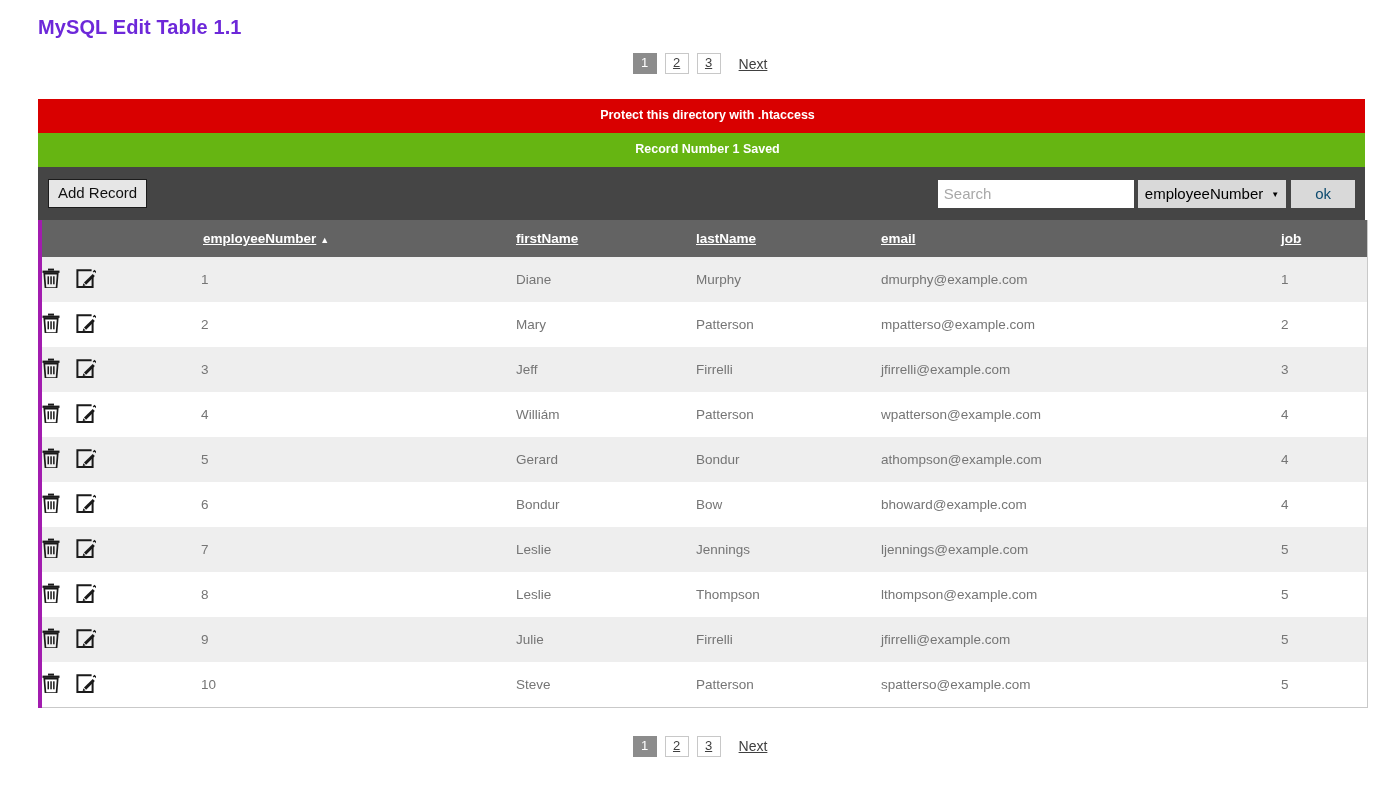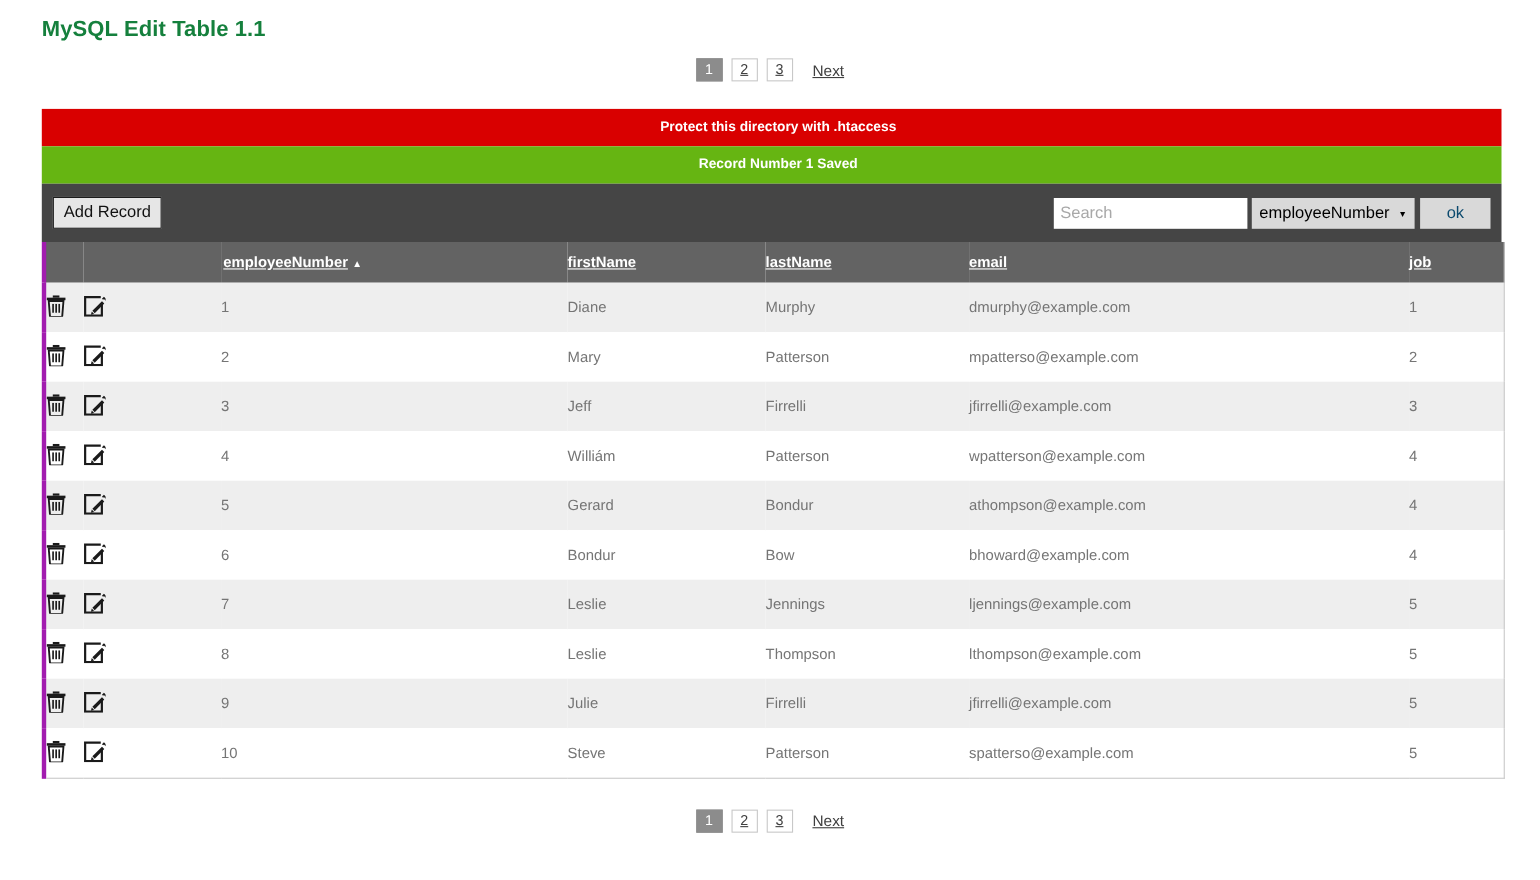--- a/index.html
+++ b/index.html
@@ -15,21 +15,21 @@
     font-size: 13px;
     color: #333333;
   }
 
   
   .page-title {
     margin: 0;
     padding: 16px 0 0 38px;
     font-size: 20px;
     font-weight: bold;
-    color: #15803d;
+    color: #6d28d9;
     letter-spacing: .1px;
   }
 
   
   .pager {
     display: flex;
     justify-content: center;
     align-items: center;
     gap: 0px;
     margin-top: 14px;
@@ -101,21 +101,21 @@
     padding: 4px 9px 5px 9px;
     cursor: pointer;
     line-height: 18px;
   }
   .search-group {
     display: flex;
     align-items: stretch;
     height: 28px;
   }
   .search-input {
-    width: 176px;
+    width: 196px;
     border: none;
     outline: none;
     background: #ffffff;
     font-family: "Liberation Sans", sans-serif;
     font-size: 15px;
     color: #0f172a;
     padding: 0 6px;
     box-sizing: border-box;
   }
   .search-input::placeholder { color: #a8a8a8; }

